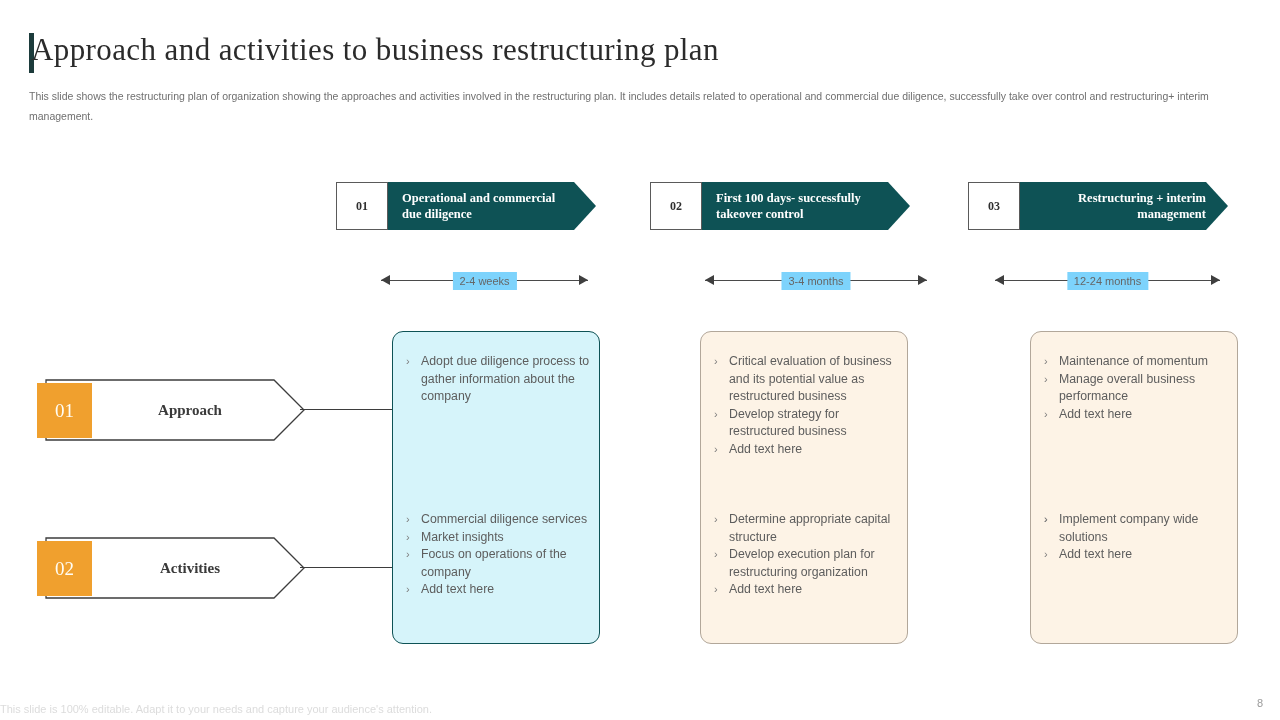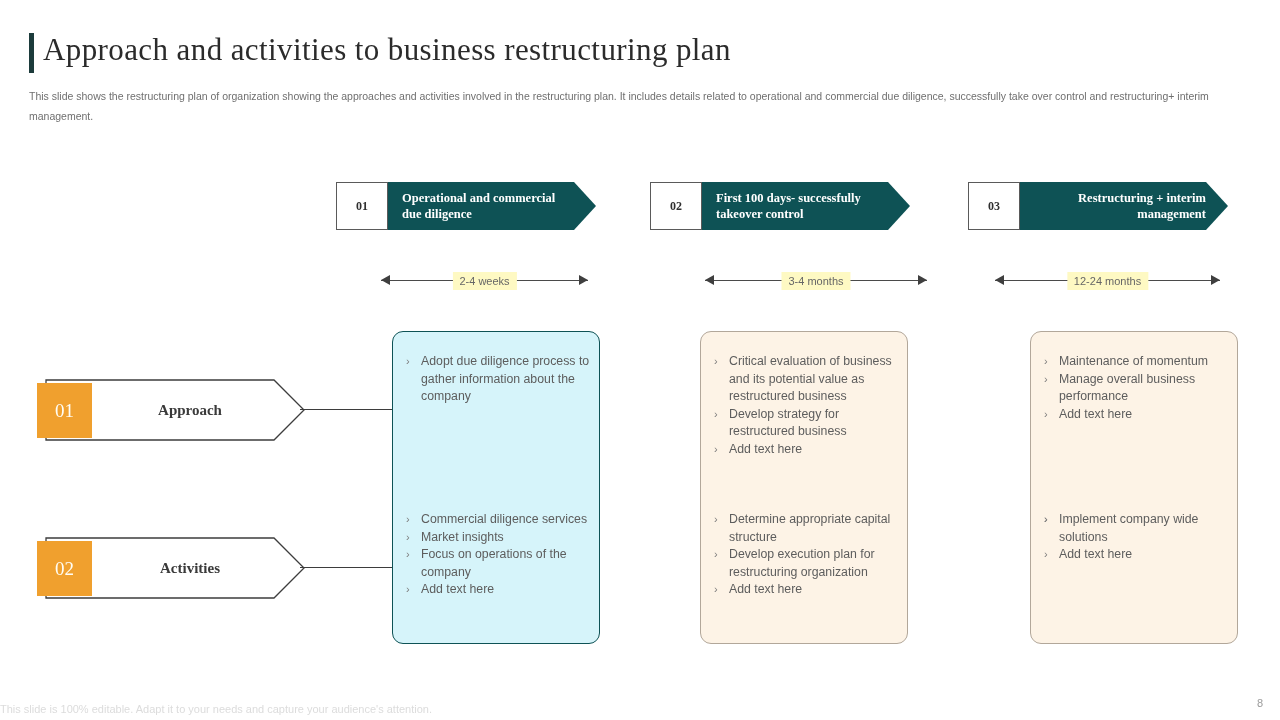--- a/index.html
+++ b/index.html
@@ -13,21 +13,20 @@
   
   #accent-bar{
     position:absolute;left:29px;top:33px;width:5px;height:40px;
     background:#1c3b3b;
   }
   #page-title{
     position:absolute;left:31px;top:32px;
     font-family:"Liberation Serif", serif;
     font-size:31px;color:#2b2b2b;letter-spacing:.4px;
     white-space:nowrap;
-    margin-left:12px;
   }
   #page-subtitle{
     position:absolute;left:29px;top:86px;width:1215px;
     font-size:10.5px;line-height:20px;color:#6f6f6f;
     font-family:"Liberation Sans", sans-serif;
   }
 
   
   .phase{position:absolute;top:182px;height:48px;}
   .phase .numbox{
@@ -60,21 +59,21 @@
     position:absolute;top:8px;left:0;right:0;height:1px;background:#4a4a4a;
   }
   .duration .tip{
     position:absolute;top:3px;width:0;height:0;
     border-top:5px solid transparent;border-bottom:5px solid transparent;
   }
   .duration .tip.left{left:0;border-right:9px solid #3f3f3f;}
   .duration .tip.right{right:0;border-left:9px solid #3f3f3f;}
   .duration .dlabel{
     position:absolute;top:0;left:50%;transform:translateX(-50%);
-    background:#fef9c3;padding:0 7px;
+    background:#7dd3fc;padding:0 7px;
     font-size:11px;color:#666666;line-height:18px;white-space:nowrap;
   }
 
   
   .sidearrow{position:absolute;left:45px;width:260px;height:62px;}
   .sidearrow .shape{
     position:absolute;left:0;top:0;width:260px;height:62px;
     background:#ffffff;
   }
   .sidearrow .shape svg{display:block;}

